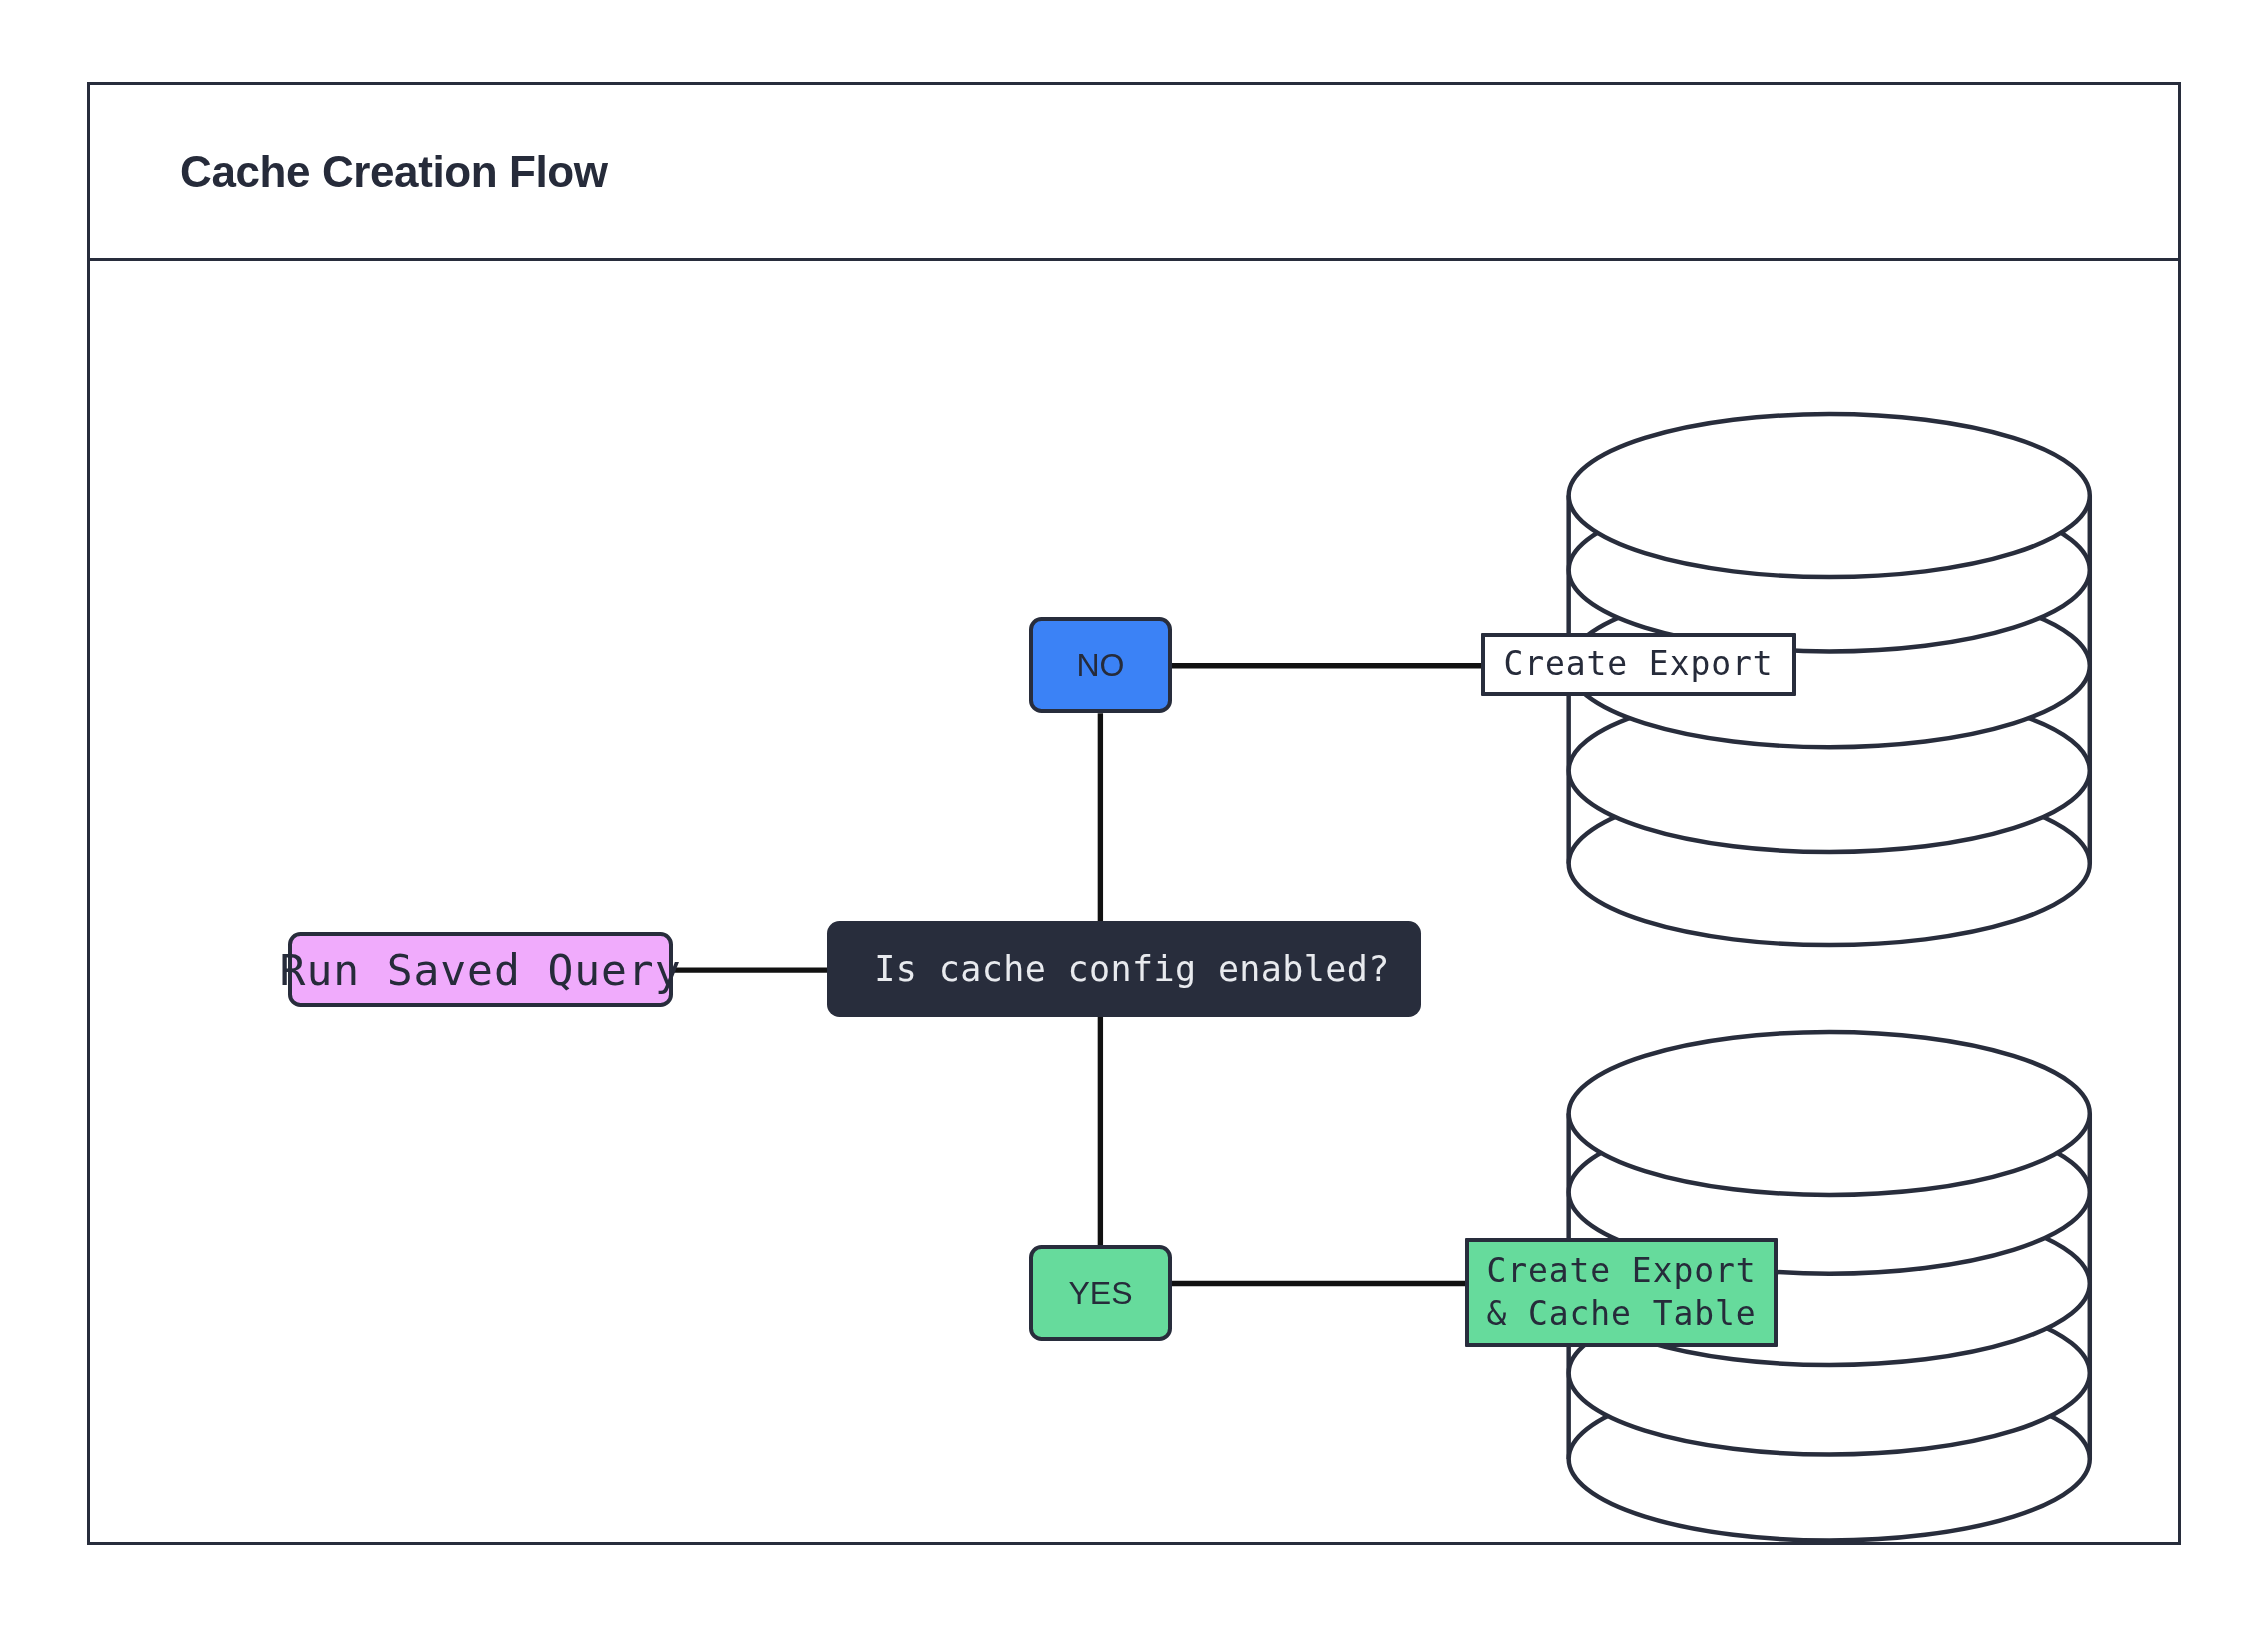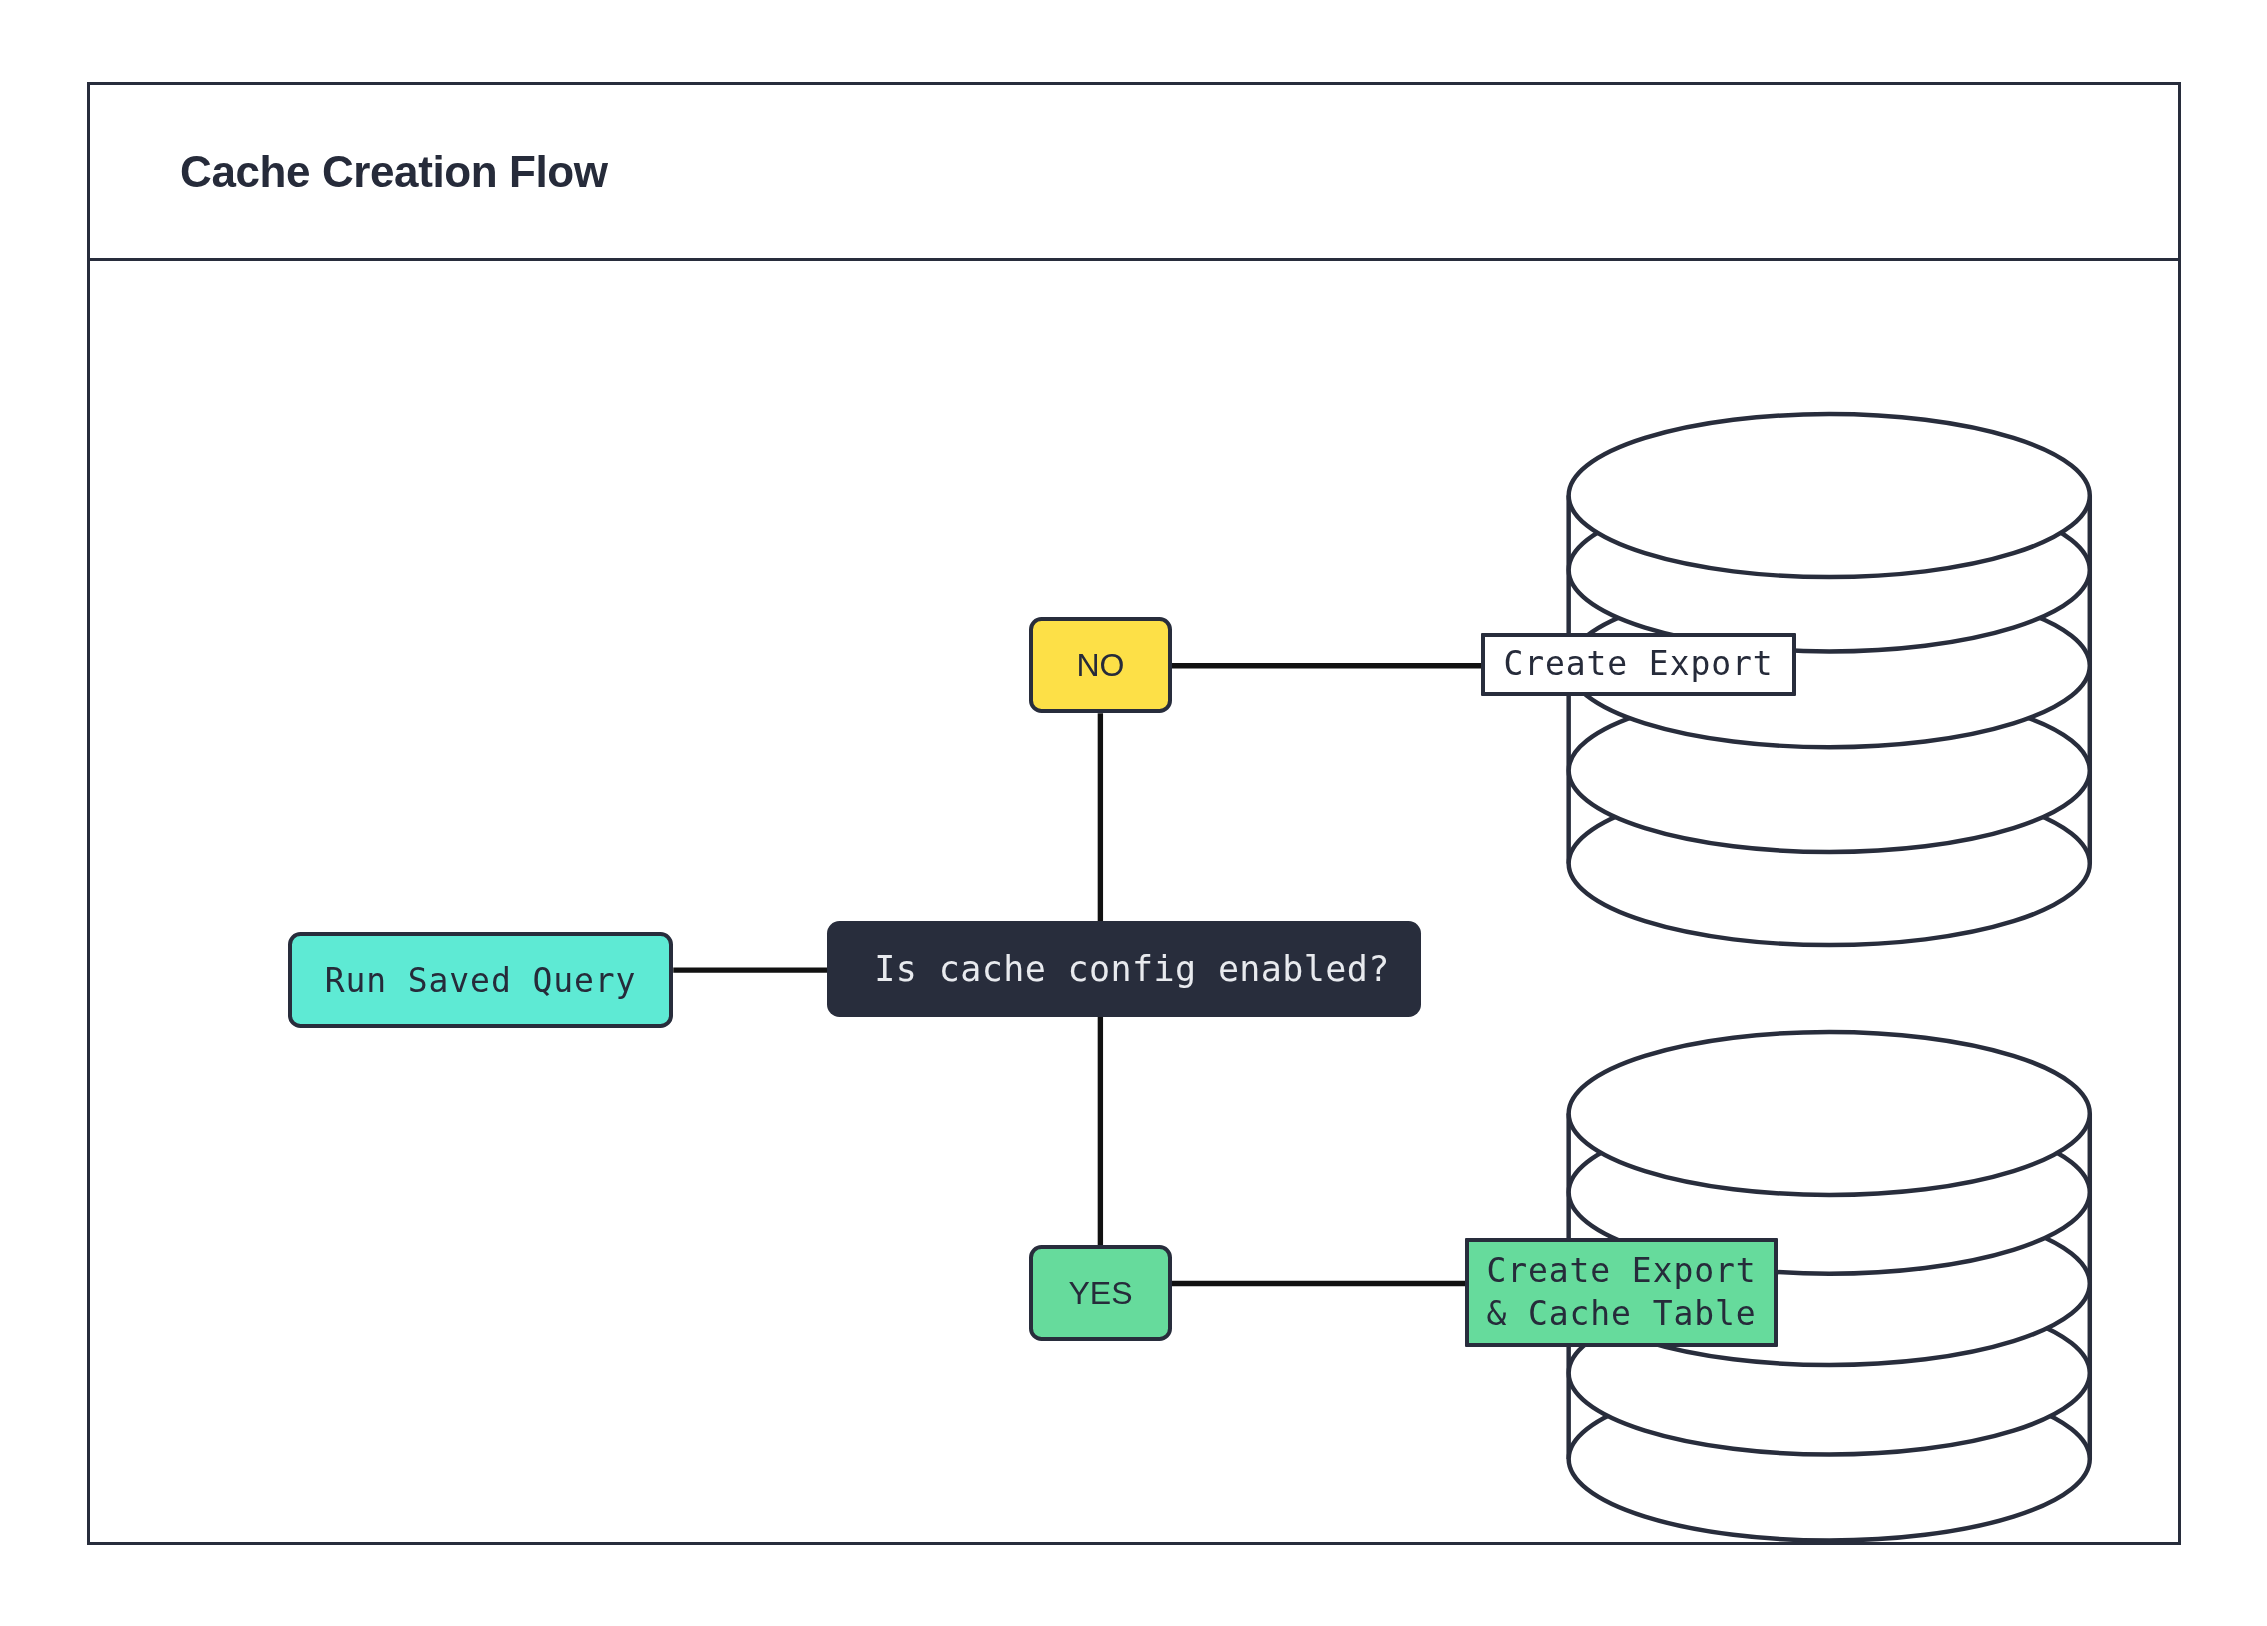--- a/index.html
+++ b/index.html
@@ -74,26 +74,26 @@
     justify-content: center;
     text-align: center;
     font-family: "DejaVu Sans Mono", "Liberation Mono", monospace;
     white-space: pre;
   }
 
   #node-run-saved-query {
     left: 198px;
     top: 671px;
     width: 385px;
-    height: 96px;
-    background: #5eead4;
+    height: 75px;
+    background: #f0abfc;
     border: 4.5px solid #282d3c;
     border-radius: 12.5px;
     color: #262b3a;
-    font-size: 33px;
+    font-size: 43px;
     letter-spacing: 0.9px;
   }
 
   #node-decision {
     left: 737px;
     top: 660px;
     width: 594px;
     height: 96px;
     background: #282d3c;
     border-radius: 12.5px;
@@ -109,21 +109,21 @@
     border: 4.5px solid #282d3c;
     border-radius: 12.5px;
     font-family: "Liberation Sans", sans-serif;
     font-size: 32px;
     font-weight: normal;
     color: #262b3a;
   }
   #branch-no {
     left: 939px;
     top: 356px;
-    background: #fde047;
+    background: #3b82f6;
   }
   #branch-yes {
     left: 939px;
     top: 984px;
     background: #66db9c;
   }
 
   .db-label {
     box-sizing: border-box;
     border: 4.5px solid #282d3c;

